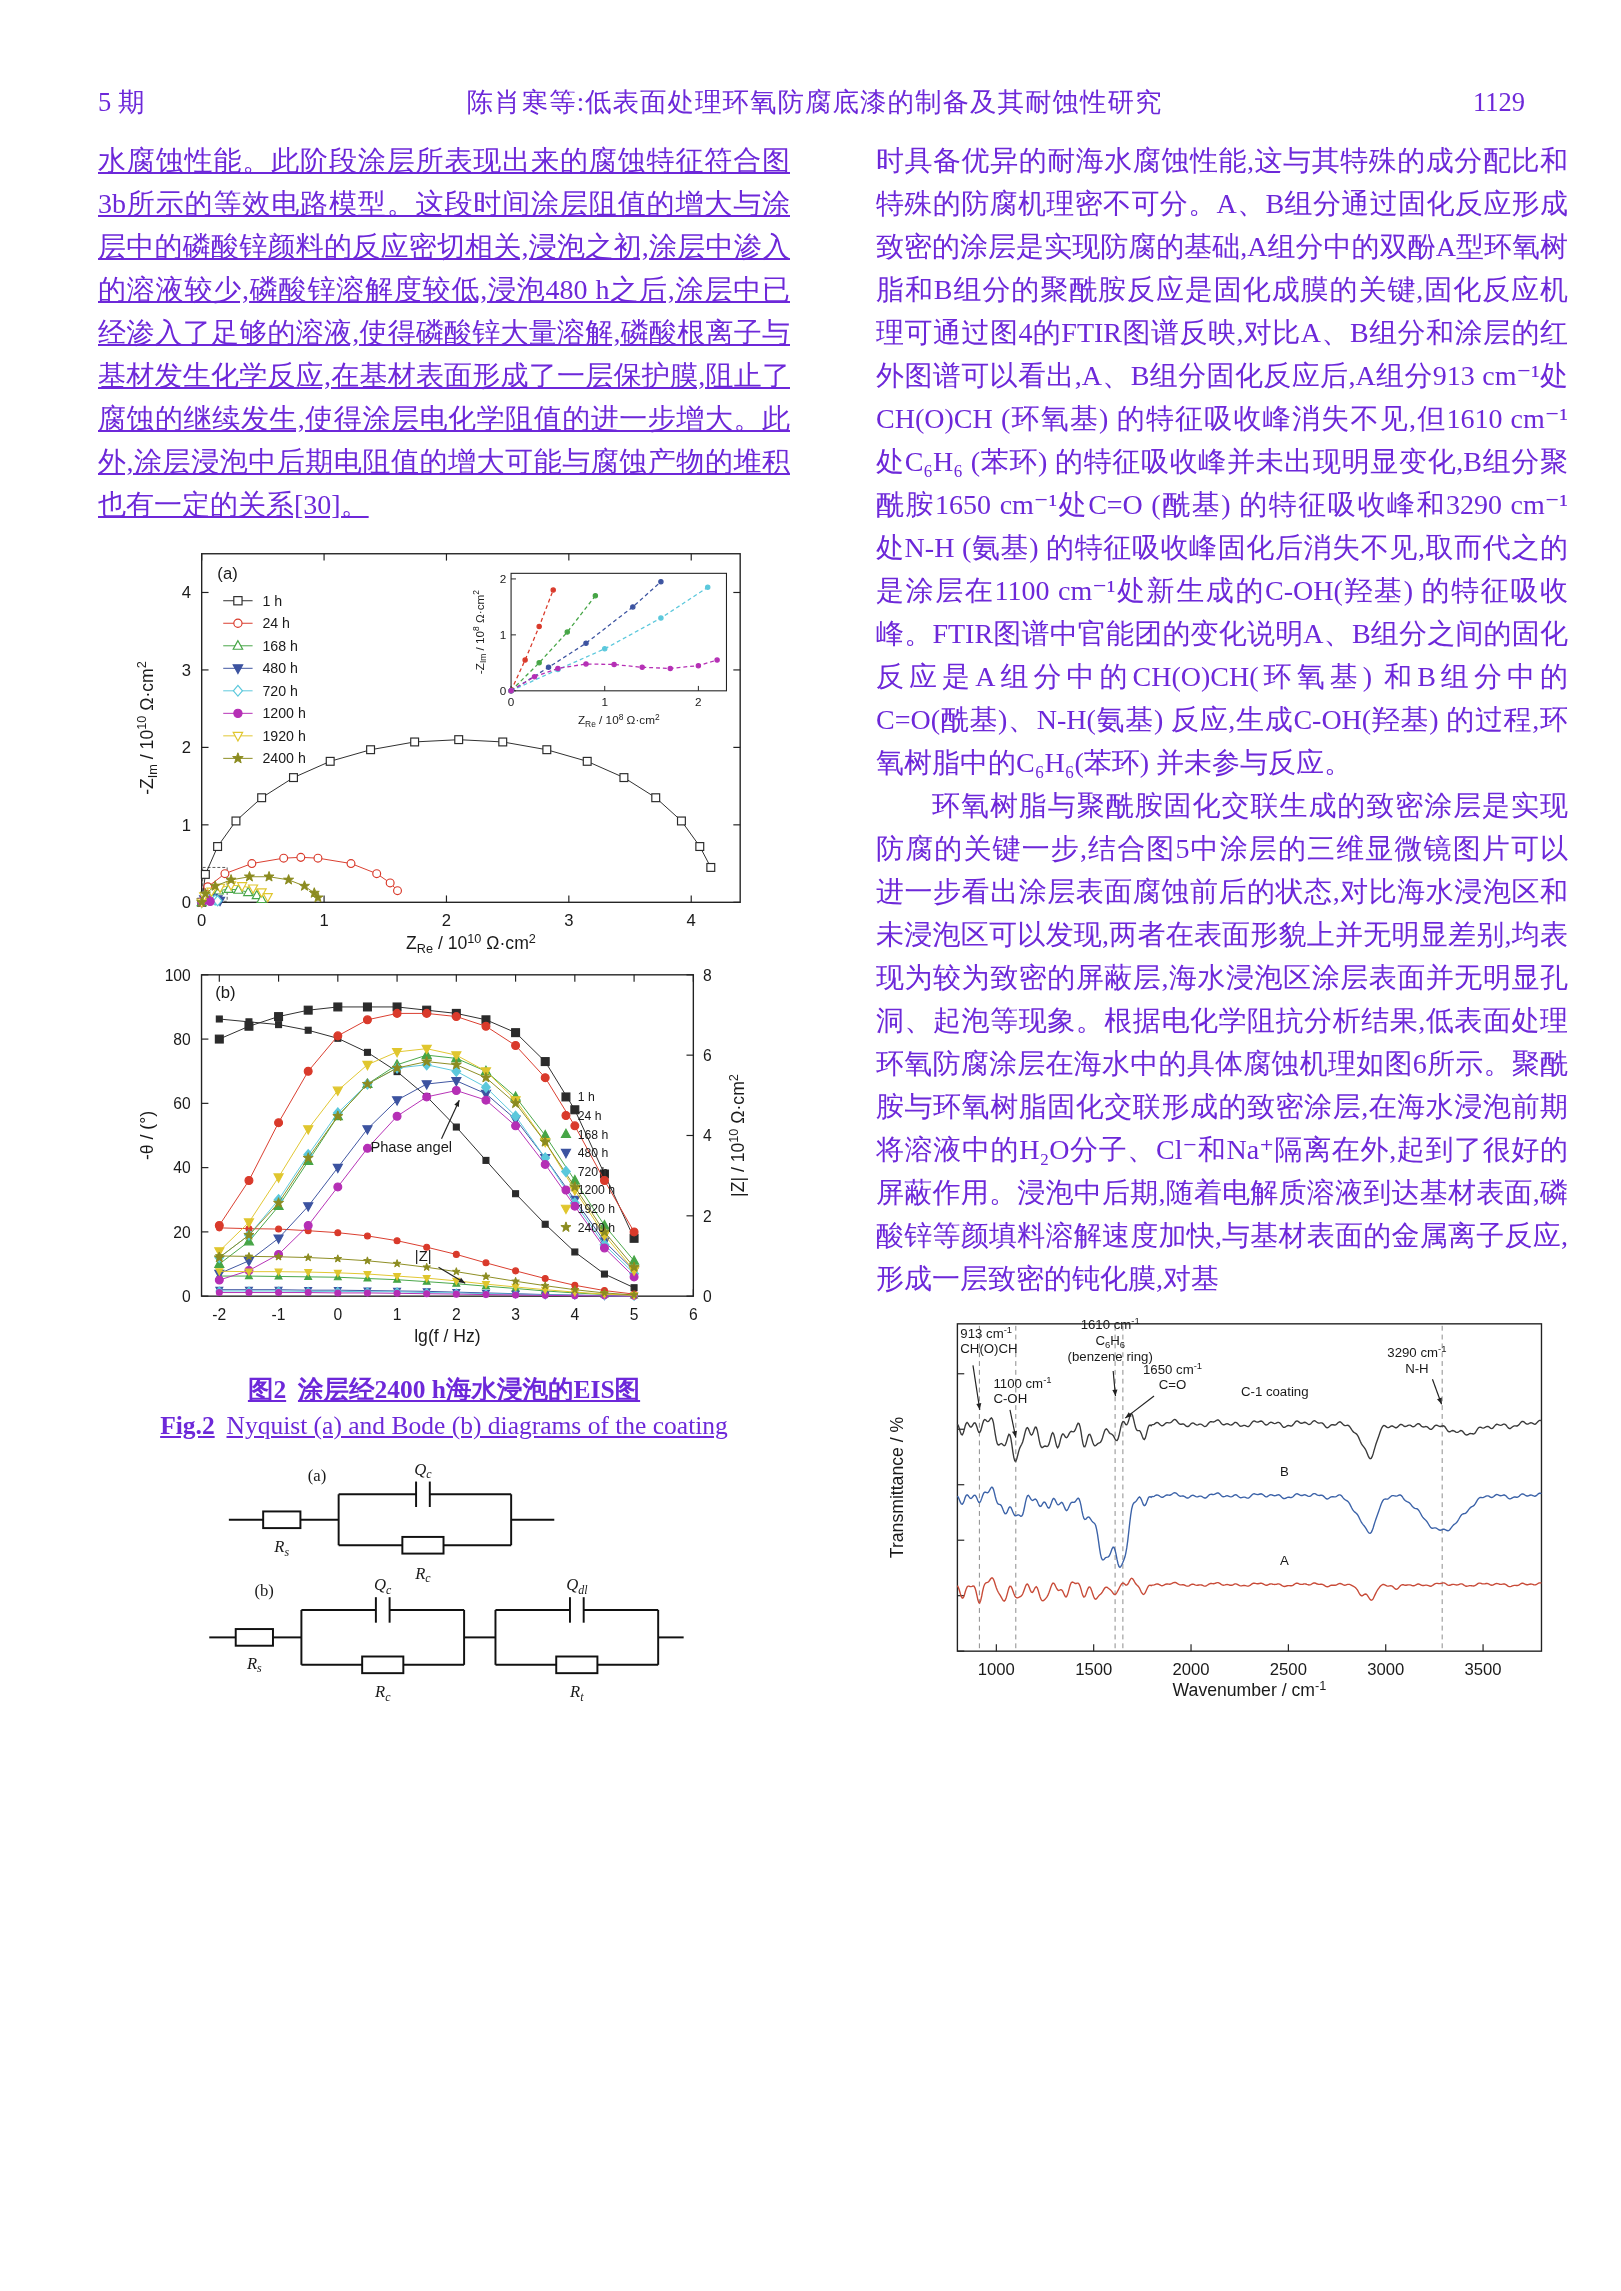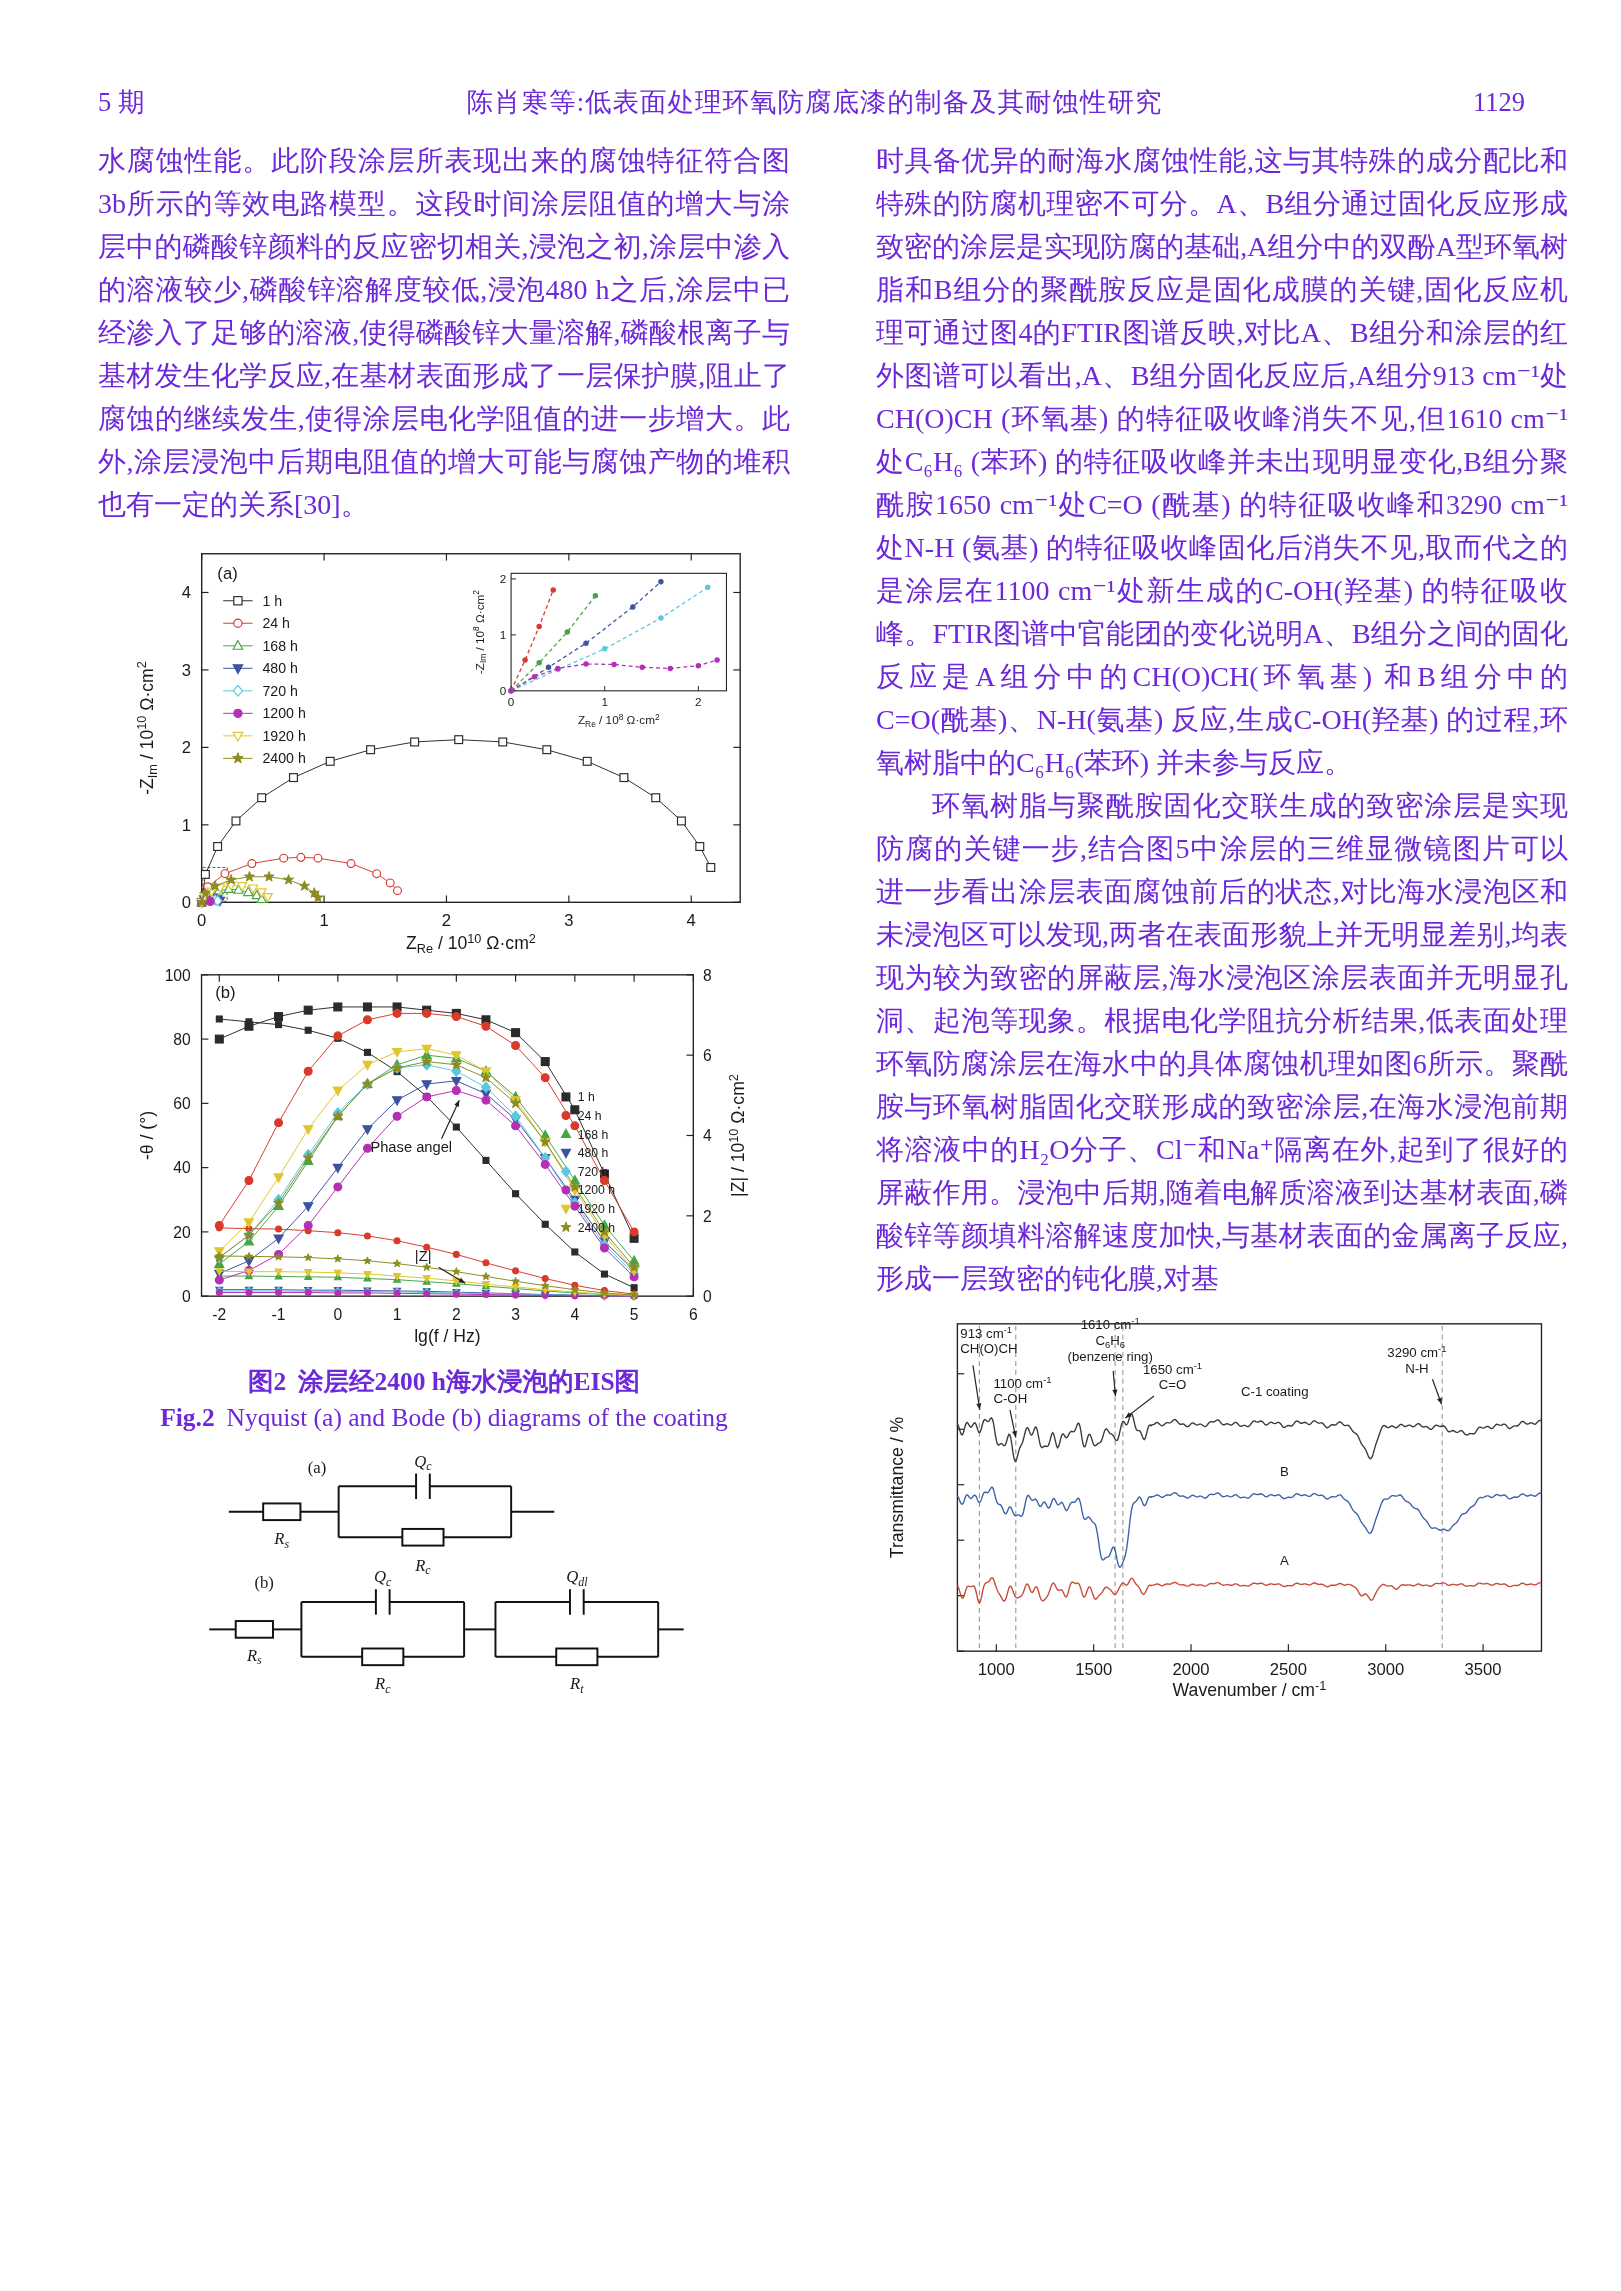--- a/index.html
+++ b/index.html
@@ -2,27 +2,27 @@
 <html><head>
 <meta charset="utf-8">
 <style>
   html,body{margin:0;padding:0;background:#ffffff;}
   .page{position:relative;width:1621px;height:2292px;background:#ffffff;
         font-family:"Liberation Serif","DejaVu Serif",serif;color:#6d28d9;overflow:hidden;}
   .header{position:absolute;left:98px;right:96px;top:84px;display:flex;
           justify-content:space-between;align-items:baseline;font-size:26.5px;}
   .running-title{letter-spacing:1px;margin-left:12px;}
   .col{position:absolute;top:139px;width:692px;}
-  .col-left{left:98px;}
+  .col-left{left:98px;text-decoration:underline;}
   .col-right{left:876px;}
   .body-par{margin:0;font-size:28px;line-height:43px;text-align:justify;}
   .indent{text-indent:2em;}
   .figure{margin-top:15.7px;text-align:center;}
   svg{display:block;margin:0 auto;}
-  .caption{margin-top:9px;}
+  .caption{margin-top:17px;}
   .cap-line{font-size:25.5px;line-height:36px;text-align:center;}
   .cap-cn{font-weight:bold;}
   .cap-prefix{font-weight:bold;margin-right:11.8px;}
 </style>
 </head>
 <body>
 
 <div class="page">
 
   <div class="header">

